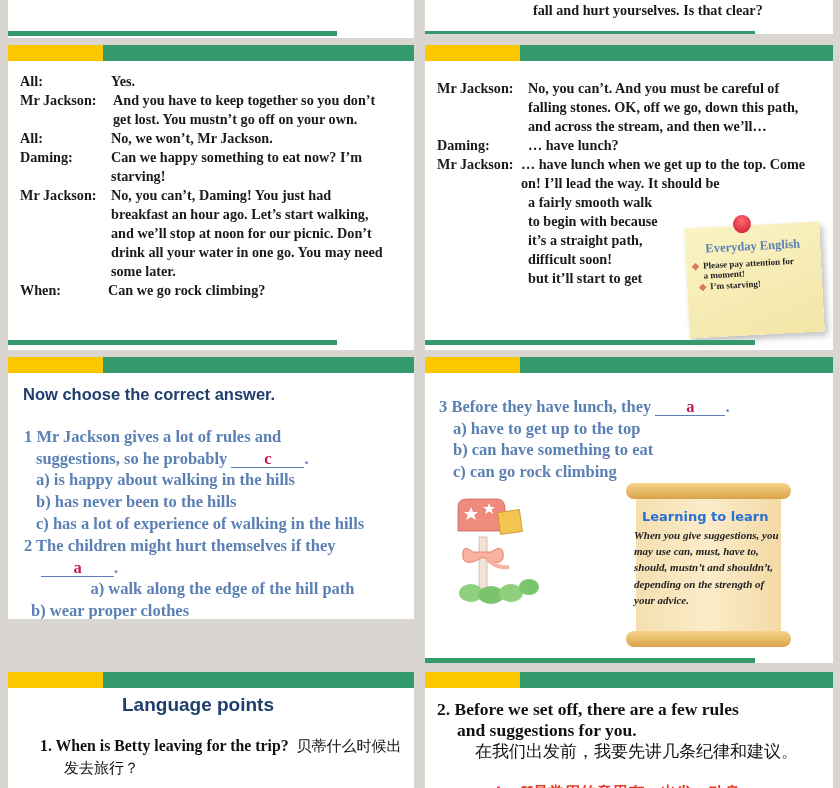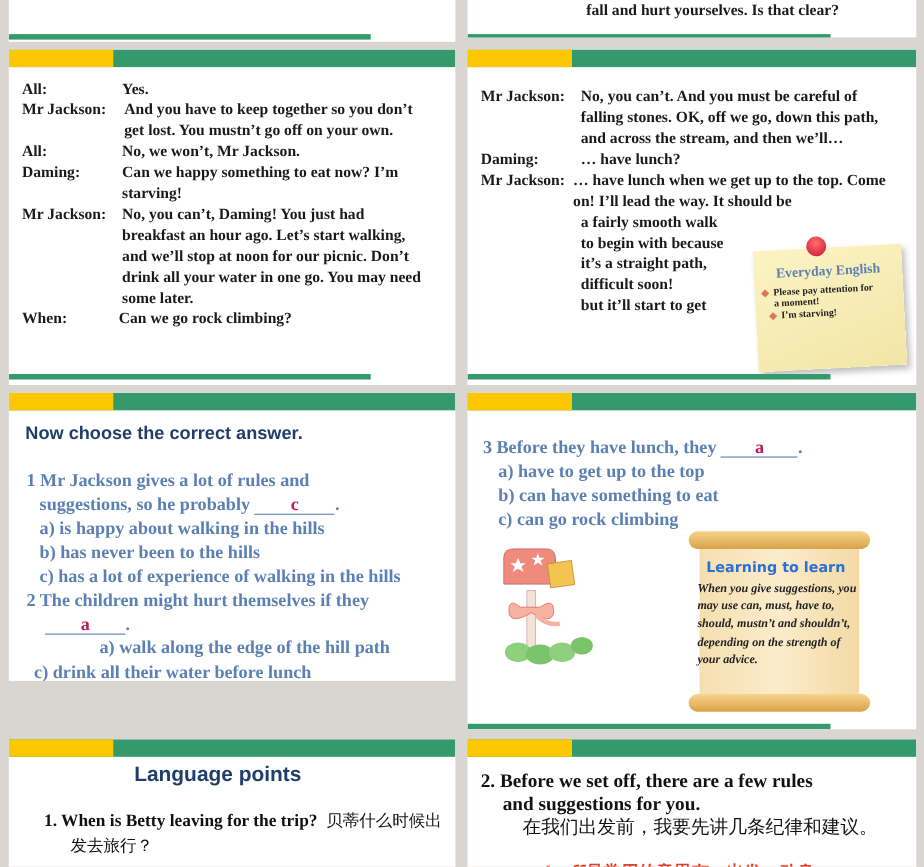--- a/index.html
+++ b/index.html
@@ -121,20 +121,21 @@
     <div style="padding-left:12px;">a) is happy about walking in the hills</div>
     <div style="padding-left:12px;">b) has never been to the hills</div>
     <div style="padding-left:12px; white-space:nowrap;">c) has a lot of experience of walking in the hills</div>
   </div>
   <div class="q" style="left:16px; top:178px; width:390px;">
     <div>2 The children might hurt themselves if they</div>
     <div style="padding-left:17px;">
       <span class="ans" style="width:73px;">a</span><span>.</span>
     </div>
     <div style="padding-left:7px;text-align:center;">a) walk along the edge of the hill path</div>
+    <div style="padding-left:7px;">b) wear proper clothes</div>
     <div style="padding-left:7px;">c) drink all their water before lunch</div>
   </div>
   <div class="bar-bottom" style="top:301px;"></div>
 </div>
 
 <div class="slide" style="left:425px; top:357px; width:408px; height:306px;">
   <div class="bar-top">
       <div class="yellow"></div>
     </div>
   <div class="q" style="left:14px; top:39px; width:390px;">

